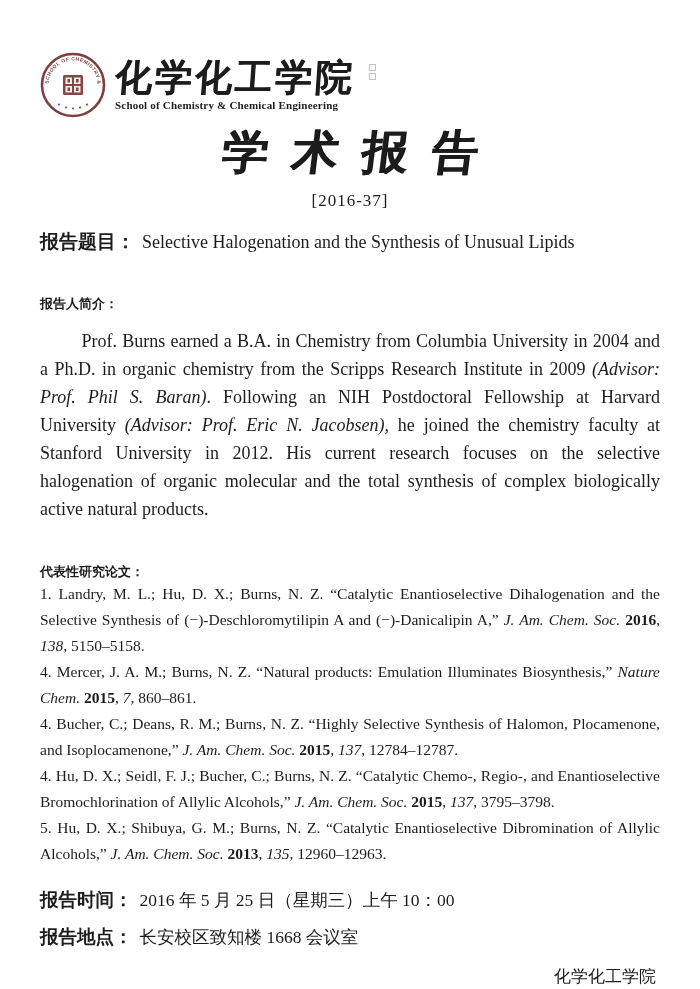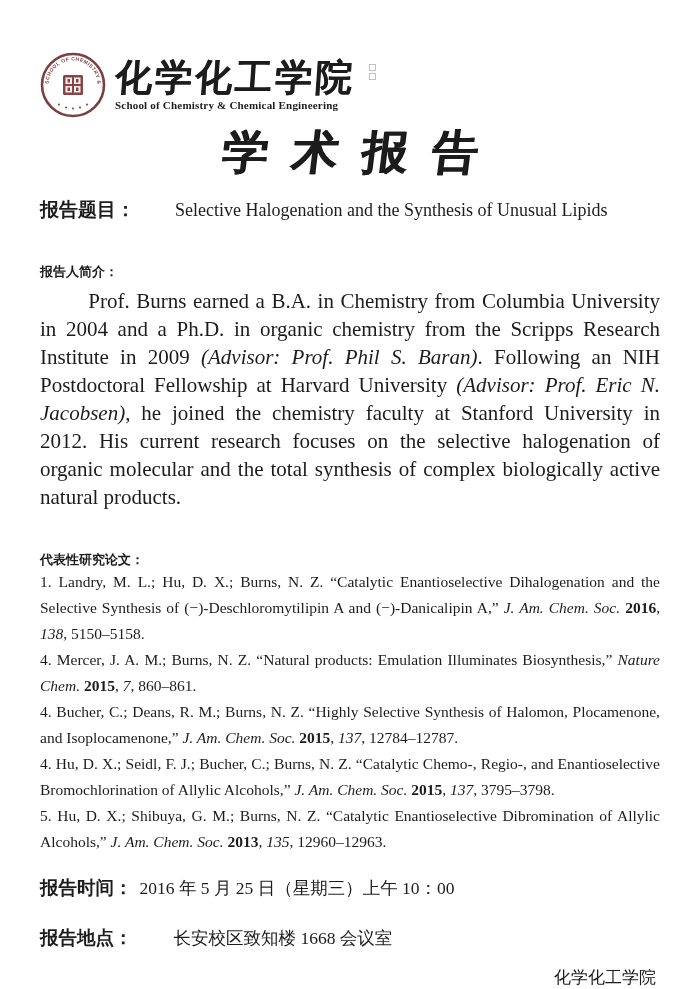--- a/index.html
+++ b/index.html
@@ -32,38 +32,38 @@
     margin-top: 8px;
     text-align: center;
     font-family: "DejaVu Serif", serif;
     font-size: 46px; font-weight: bold; line-height: 1.15;
     letter-spacing: 0.52em; padding-left: 0.52em;
     transform: skewX(-7deg);
     text-shadow: 1px 0 0 #111;
   }
   .issue-no { margin-top: 12px; text-align: center; font-size: 17px; letter-spacing: 1px; }
   
-  .meta-line { display: flex; align-items: baseline; margin-top: 18px; font-size: 18px; gap: 33px; }
+  .meta-line { display: flex; align-items: baseline; margin-top: 18px; font-size: 18px; }
   .meta-line.second { margin-top: 16px; }
   .meta-label { font-weight: bold; font-size: 19px; white-space: pre; flex: none; }
   .meta-value { margin-left: 7px; font-size: 18px; }
   
   .section-heading { margin-top: 40px; font-size: 13px; font-weight: bold; }
   .bio-para {
-    margin-top: 6px;
-    font-size: 21px; line-height: 28px;
+    margin-top: 14px;
+    font-size: 18px; line-height: 28px;
     text-align: justify; text-indent: 2.3em;
   }
   .pubs { margin-top: 0; }
   .pub { font-size: 15.5px; line-height: 26px; text-align: justify; }
   .seg-italic { font-style: italic; }
   .seg-bold { font-weight: bold; }
   
   .schedule-line { margin-top: 20px; font-size: 18px; display: flex; align-items: baseline; }
-  .schedule-line.second { margin-top: 25px; gap: 34px; }
+  .schedule-line.second { margin-top: 12px; }
   .schedule-label { font-weight: bold; font-size: 18.5px; flex: none; }
   .schedule-value { margin-left: 7px; font-size: 17.5px; }
   .footer-org { margin-top: 16px; text-align: right; font-size: 17px; padding-right: 4px; }
 </style>
 </head>
 <body>
 
 <div class="page">
 
   <div class="logo-row">
@@ -94,20 +94,21 @@
       <div class="logo-cn">化学化工学院</div>
       <div class="logo-en">School of Chemistry &amp; Chemical Engineering</div>
     </div>
     <span class="sig-mark">
         <i></i>
         <i></i>
       </span>
   </div>
 
   <div class="main-title">学术报告</div>
+  <div class="issue-no">[2016-37]</div>
 
   <div class="meta-line">
     <span class="meta-label">报告题目：</span>
     <span class="meta-value">Selective Halogenation and the Synthesis of Unusual Lipids</span>
   </div>
 
   <div class="section-heading">报告人简介：</div>
   <p class="bio-para"><span>Prof. Burns earned a B.A. in Chemistry from Columbia University in 2004 and a Ph.D. in organic chemistry from the Scripps Research Institute in 2009 </span><span class="seg-italic">(Advisor: Prof. Phil S. Baran)</span><span>. Following an NIH Postdoctoral Fellowship at Harvard University </span><span class="seg-italic">(Advisor: Prof. Eric N. Jacobsen)</span><span>, he joined the chemistry faculty at Stanford University in 2012. His current research focuses on the selective halogenation of organic molecular and the total synthesis of complex biologically active natural products.</span></p>
 
   <div class="section-heading">代表性研究论文：</div>

